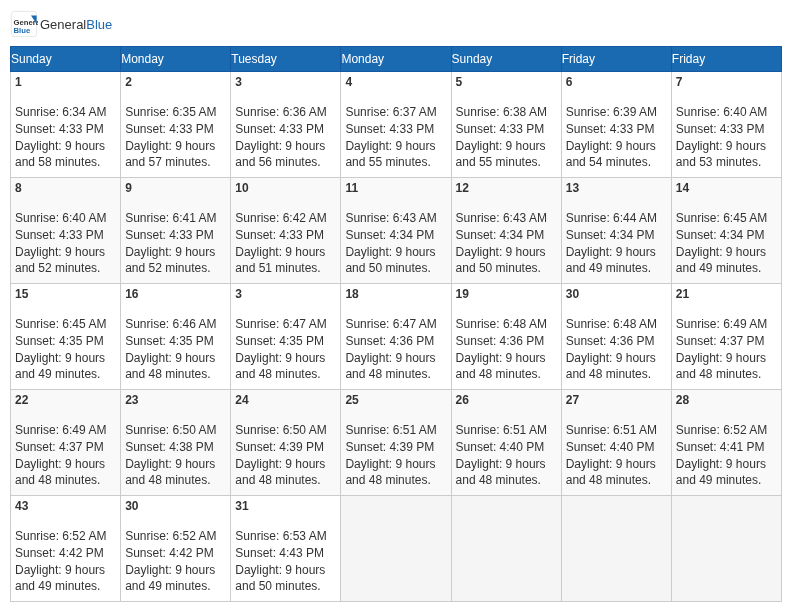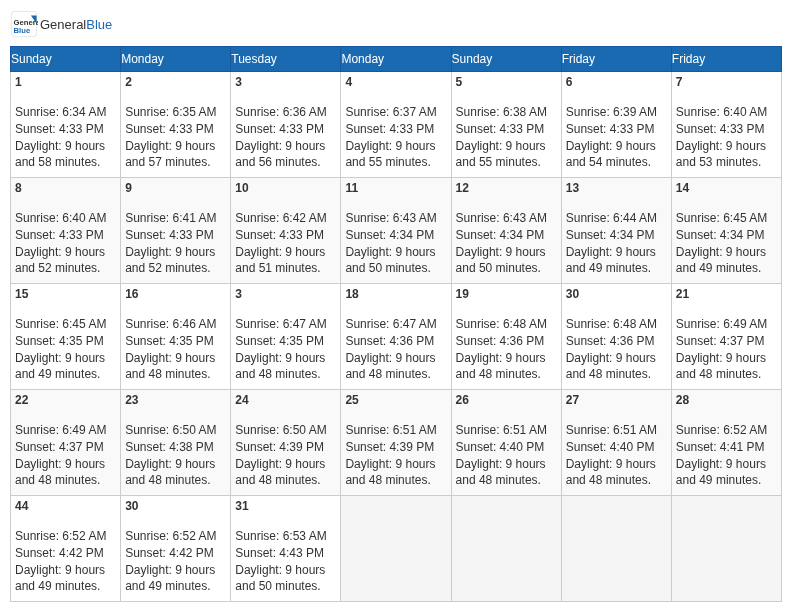--- a/index.html
+++ b/index.html
@@ -238,21 +238,21 @@
             <span class="day-num">27</span>
             <div class="day-info">Sunrise: 6:51 AM<br>Sunset: 4:40 PM<br>Daylight: 9 hours and 48 minutes.</div>
           </td>
           <td>
             <span class="day-num">28</span>
             <div class="day-info">Sunrise: 6:52 AM<br>Sunset: 4:41 PM<br>Daylight: 9 hours and 49 minutes.</div>
           </td>
         </tr>
         <tr>
           <td>
-            <span class="day-num">44</span>
+            <span class="day-num">43</span>
             <div class="day-info">Sunrise: 6:52 AM<br>Sunset: 4:42 PM<br>Daylight: 9 hours and 49 minutes.</div>
           </td>
           <td>
             <span class="day-num">30</span>
             <div class="day-info">Sunrise: 6:52 AM<br>Sunset: 4:42 PM<br>Daylight: 9 hours and 49 minutes.</div>
           </td>
           <td>
             <span class="day-num">31</span>
             <div class="day-info">Sunrise: 6:53 AM<br>Sunset: 4:43 PM<br>Daylight: 9 hours and 50 minutes.</div>
           </td>

